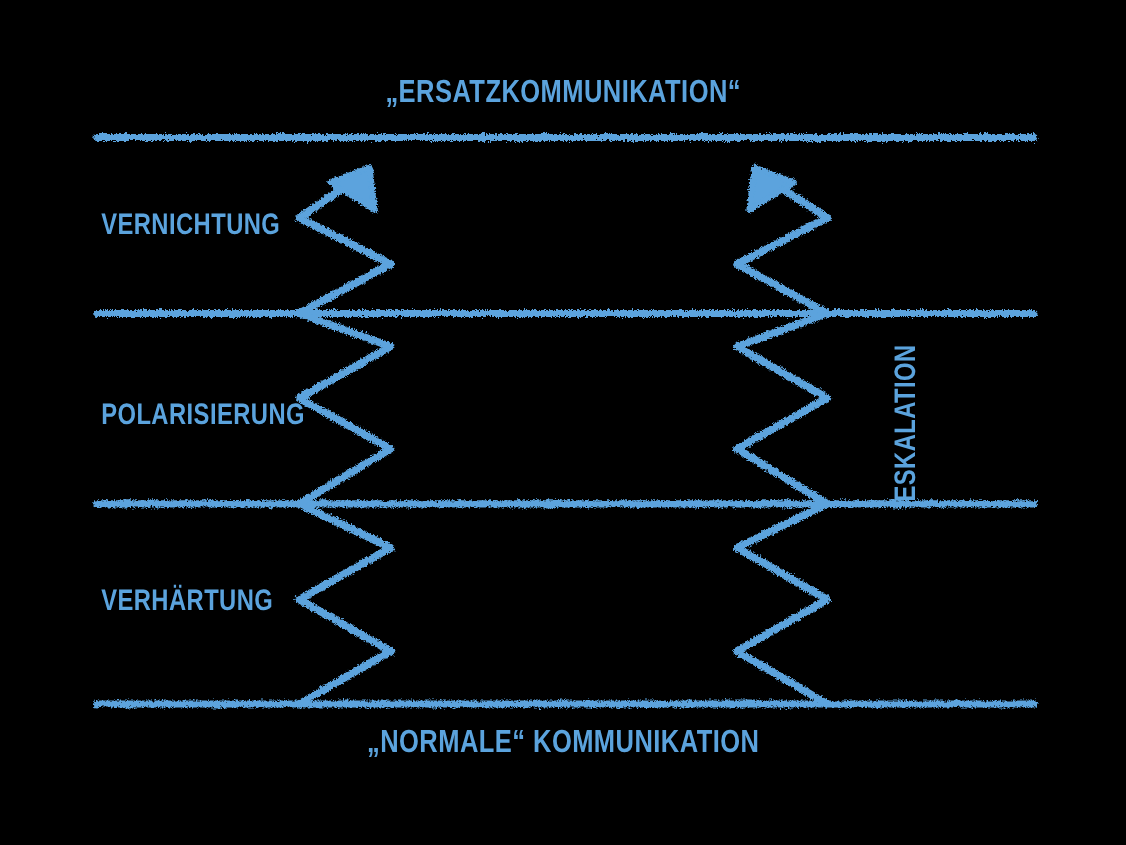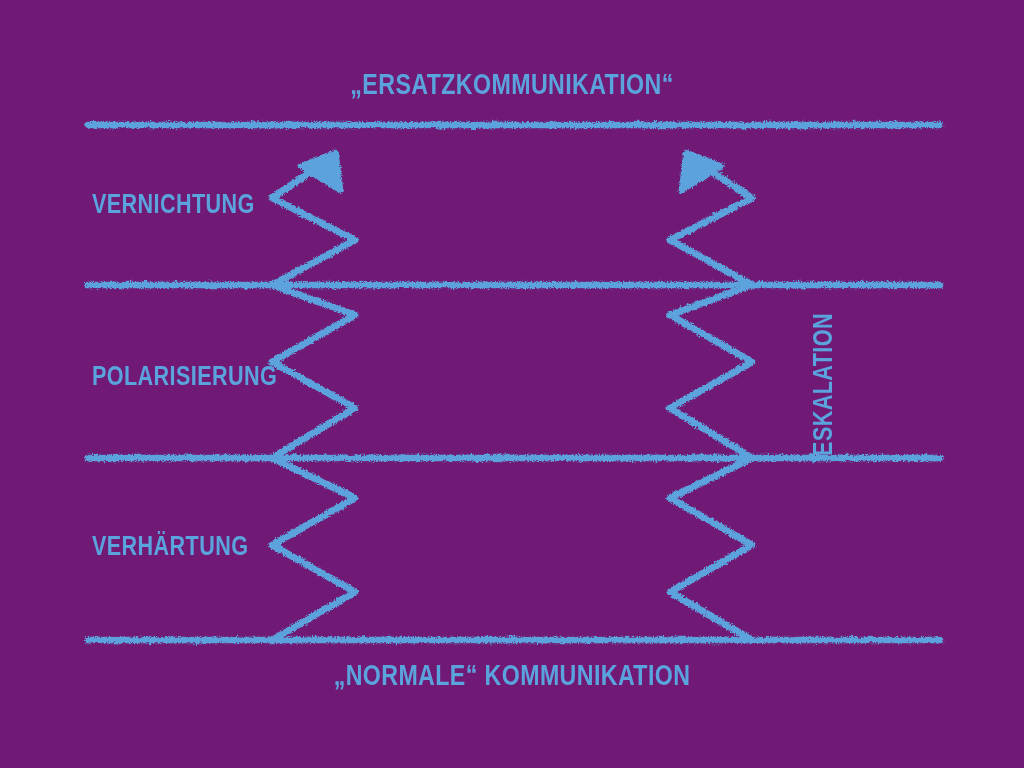--- a/index.html
+++ b/index.html
@@ -10,21 +10,21 @@
   body {
     width: 1024px;
     height: 768px;
     overflow: hidden;
     font-family: "Liberation Sans", sans-serif;
   }
   #stage {
     position: relative;
     width: 1024px;
     height: 768px;
-    background: #701a75;
+    background: #000000;
   }
   #diagram-svg {
     position: absolute;
     left: 0;
     top: 0;
     width: 1024px;
     height: 768px;
     display: block;
   }
   .label {

